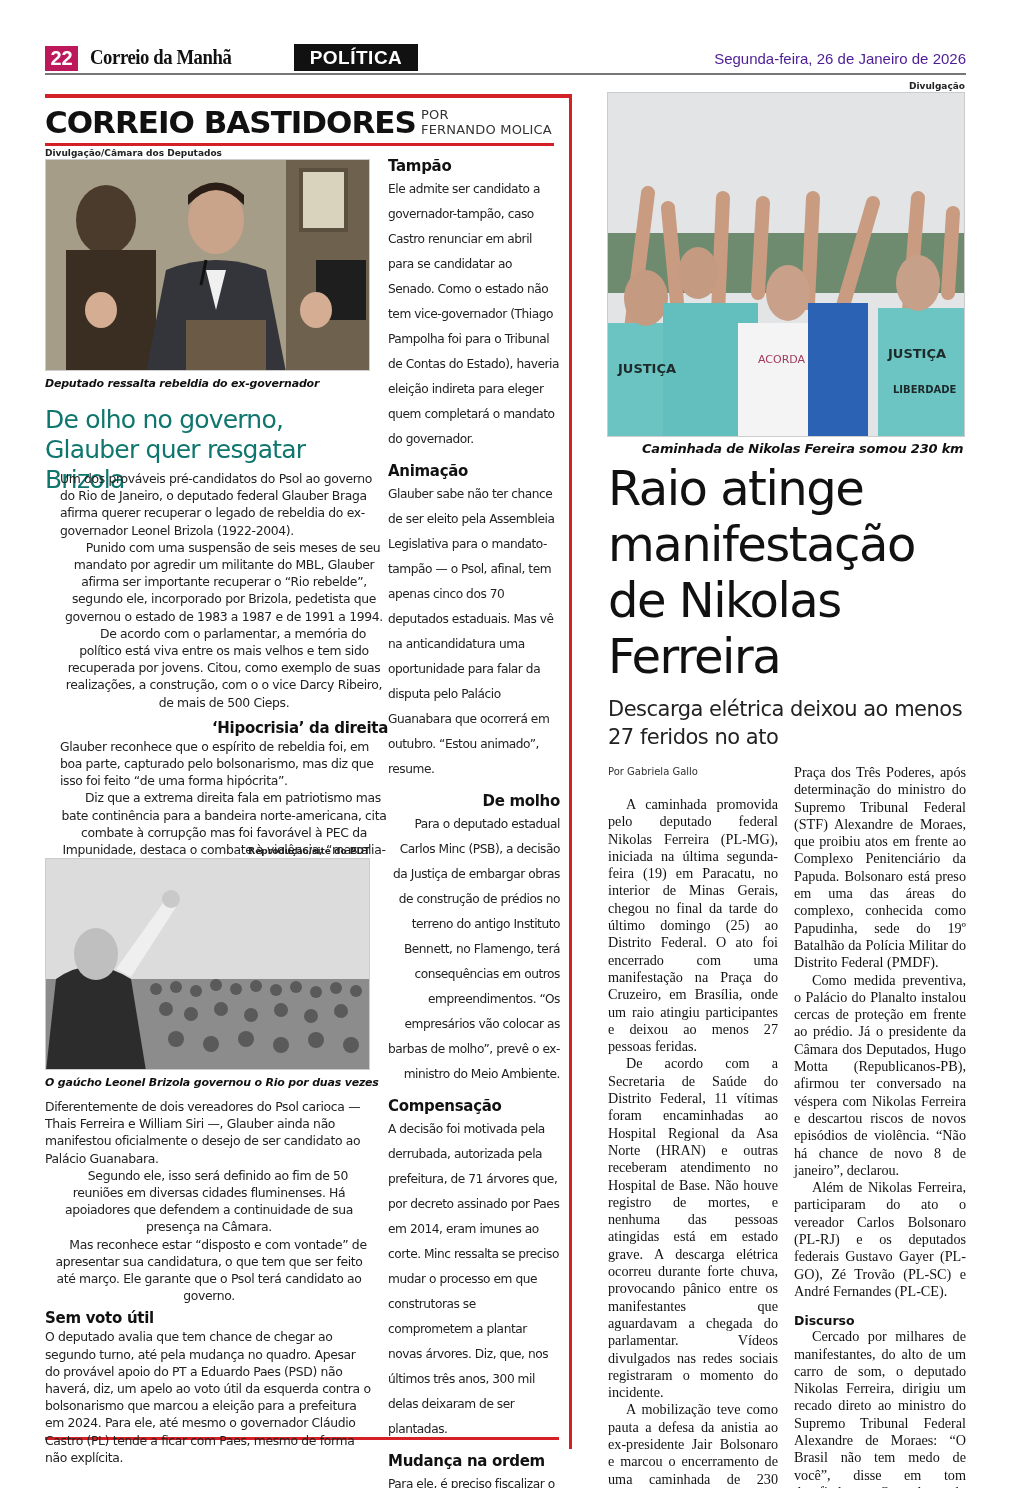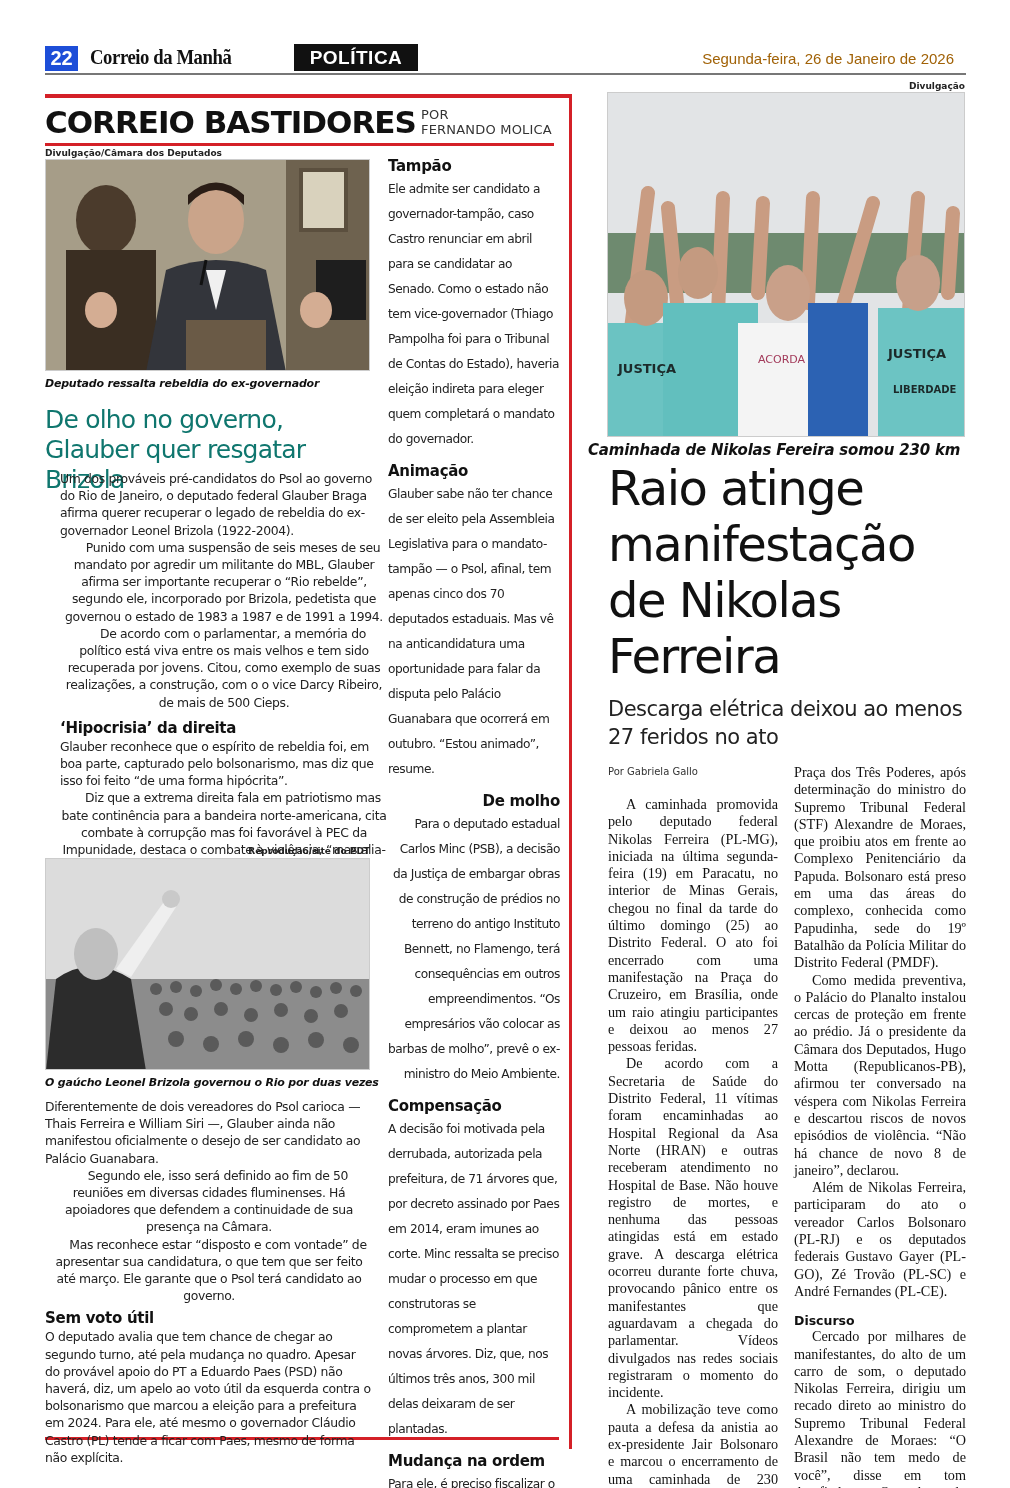--- a/index.html
+++ b/index.html
@@ -1,24 +1,24 @@
 <!DOCTYPE html>
 <html><head>
 <meta charset="utf-8">
 <style>
   *{box-sizing:border-box;margin:0;padding:0;}
   html,body{width:1010px;height:1488px;background:#fff;overflow:hidden;}
   body{position:relative;font-family:"DejaVu Sans","Liberation Sans",sans-serif;color:#1a1a1a;}
   .abs{position:absolute;}
 
   
-  .pg-num{left:45px;top:46px;width:33px;height:25px;background:#1d4ed8;color:#fff;font:bold 20px "Liberation Sans",sans-serif;text-align:center;line-height:25px;}
+  .pg-num{left:45px;top:46px;width:33px;height:25px;background:#be185d;color:#fff;font:bold 20px "Liberation Sans",sans-serif;text-align:center;line-height:25px;}
   .paper-name{left:90px;top:44px;font:bold 22px "Liberation Serif",serif;letter-spacing:-0.5px;color:#111;transform:scaleX(0.85);transform-origin:left;}
   .section-tag{left:294px;top:44px;width:124px;height:27px;background:#111;color:#fff;font:bold 19px "Liberation Sans",sans-serif;text-align:center;line-height:27px;letter-spacing:0.5px;}
-  .date{right:56px;top:50px;font:15px "Liberation Sans",sans-serif;color:#a16207;}
+  .date{right:44px;top:50px;font:15px "Liberation Sans",sans-serif;color:#4c1d95;}
   .mast-rule{left:45px;top:73px;width:921px;height:2px;background:#777;}
 
   
   .red-top{left:45px;top:94px;width:527px;height:4px;background:#d42027;}
   .red-right{left:569px;top:94px;width:3px;height:1355px;background:#d42027;}
   .red-bottom{left:45px;top:1437px;width:514px;height:3px;background:#d42027;}
   .col-title{left:45px;top:104px;font:bold 31px "DejaVu Sans",sans-serif;letter-spacing:-1px;color:#111;}
   .col-by{left:421px;top:107px;font:13px "DejaVu Sans",sans-serif;color:#333;line-height:15px;letter-spacing:0.2px;}
   .red-under{left:45px;top:143px;width:509px;height:3px;background:#d42027;}
 
@@ -88,21 +88,21 @@
   </svg>
 </div>
 <div class="abs caption" style="left:45px;top:377px;">Deputado ressalta rebeldia do ex-governador</div>
 
 <div class="abs h-main-left">De olho no governo, Glauber quer resgatar Brizola</div>
 
 <div class="abs body-sans" style="left:60px;top:470px;width:328px;">
   <p>Um dos prováveis pré-candidatos do Psol ao governo do Rio de Janeiro, o deputado federal Glauber Braga afirma querer recuperar o legado de rebeldia do ex-governador Leonel Brizola (1922-2004).</p>
   <p class="ind">Punido com uma suspensão de seis meses de seu mandato por agredir um militante do MBL, Glauber afirma ser importante recuperar o “Rio rebelde”, segundo ele, incorporado por Brizola, pedetista que governou o estado de 1983 a 1987 e de 1991 a 1994.</p>
   <p class="ind">De acordo com o parlamentar, a memória do político está viva entre os mais velhos e tem sido recuperada por jovens. Citou, como exemplo de suas realizações, a construção, com o o vice Darcy Ribeiro, de mais de 500 Cieps.</p>
-  <div class="sub-h" style="margin-top:7px;">‘Hipocrisia’ da direita</div>
+  <div class="sub-h" style="margin-top:7px;text-align:right;">‘Hipocrisia’ da direita</div>
   <p>Glauber reconhece que o espírito de rebeldia foi, em boa parte, capturado pelo bolsonarismo, mas diz que isso foi feito “de uma forma hipócrita”.</p>
   <p class="ind">Diz que a extrema direita fala em patriotismo mas bate continência para a bandeira norte-americana, cita combate à corrupção mas foi favorável à PEC da Impunidade, destaca o combate à violência, “mas alia-se a organizações criminosas”.</p>
 </div>
 
 <div class="abs credit" style="left:45px;top:846px;width:325px;text-align:right;">Reprodução/site do PDT</div>
 <div class="abs photo ph2">
   <svg width="325" height="212">
     <rect x="0" y="0" width="325" height="212" fill="#dcdcdc"></rect>
     <rect x="0" y="120" width="325" height="92" fill="#8c8c8c"></rect>
     <g fill="#5a5a5a">
@@ -197,21 +197,21 @@
     <ellipse cx="180" cy="200" rx="22" ry="28" fill="#c9a089"></ellipse>
     <rect x="200" y="210" width="60" height="135" fill="#2c62b3"></rect>
     <rect x="270" y="215" width="88" height="130" fill="#6cc4c3"></rect>
     <ellipse cx="310" cy="190" rx="22" ry="28" fill="#c7a08a"></ellipse>
     <text x="10" y="280" font-family="DejaVu Sans" font-size="13" font-weight="bold" fill="#1c2a2a">JUSTIÇA</text>
     <text x="280" y="265" font-family="DejaVu Sans" font-size="13" font-weight="bold" fill="#1c2a2a">JUSTIÇA</text>
     <text x="285" y="300" font-family="DejaVu Sans" font-size="10" font-weight="bold" fill="#1c2a2a">LIBERDADE</text>
     <text x="150" y="270" font-family="DejaVu Sans" font-size="11" fill="#a23a5a">ACORDA</text>
   </svg>
 </div>
-<div class="abs caption" style="left:588px;top:441px;font-size:15px;">Caminhada de Nikolas Fereira somou 230 km</div>
+<div class="abs caption" style="left:642px;top:441px;font-size:13px;">Caminhada de Nikolas Fereira somou 230 km</div>
 
 <div class="abs headline">Raio atinge manifestação de Nikolas Ferreira</div>
 <div class="abs dek">Descarga elétrica deixou ao menos 27 feridos no ato</div>
 <div class="abs byline">Por Gabriela Gallo</div>
 
 <div class="abs serif-col" style="left:608px;top:796px;width:170px;">
   <p>A caminhada promovida pelo deputado federal Nikolas Ferreira (PL-MG), iniciada na última segunda-feira (19) em Paracatu, no interior de Minas Gerais, chegou no final da tarde do último domingo (25) ao Distrito Federal. O ato foi encerrado com uma manifestação na Praça do Cruzeiro, em Brasília, onde um raio atingiu participantes e deixou ao menos 27 pessoas feridas.</p>
   <p>De acordo com a Secretaria de Saúde do Distrito Federal, 11 vítimas foram encaminhadas ao Hospital Regional da Asa Norte (HRAN) e outras receberam atendimento no Hospital de Base. Não houve registro de mortes, e nenhuma das pessoas atingidas está em estado grave. A descarga elétrica ocorreu durante forte chuva, provocando pânico entre os manifestantes que aguardavam a chegada do parlamentar. Vídeos divulgados nas redes sociais registraram o momento do incidente.</p>
   <p>A mobilização teve como pauta a defesa da anistia ao ex-presidente Jair Bolsonaro e marcou o encerramento de uma caminhada de 230 quilômetros. Ao chegar a Brasília, Nikolas Ferreira usava colete à prova de balas. Segundo sua assessoria, a medida foi adotada após o recebimento de ameaças de morte.</p>
 

